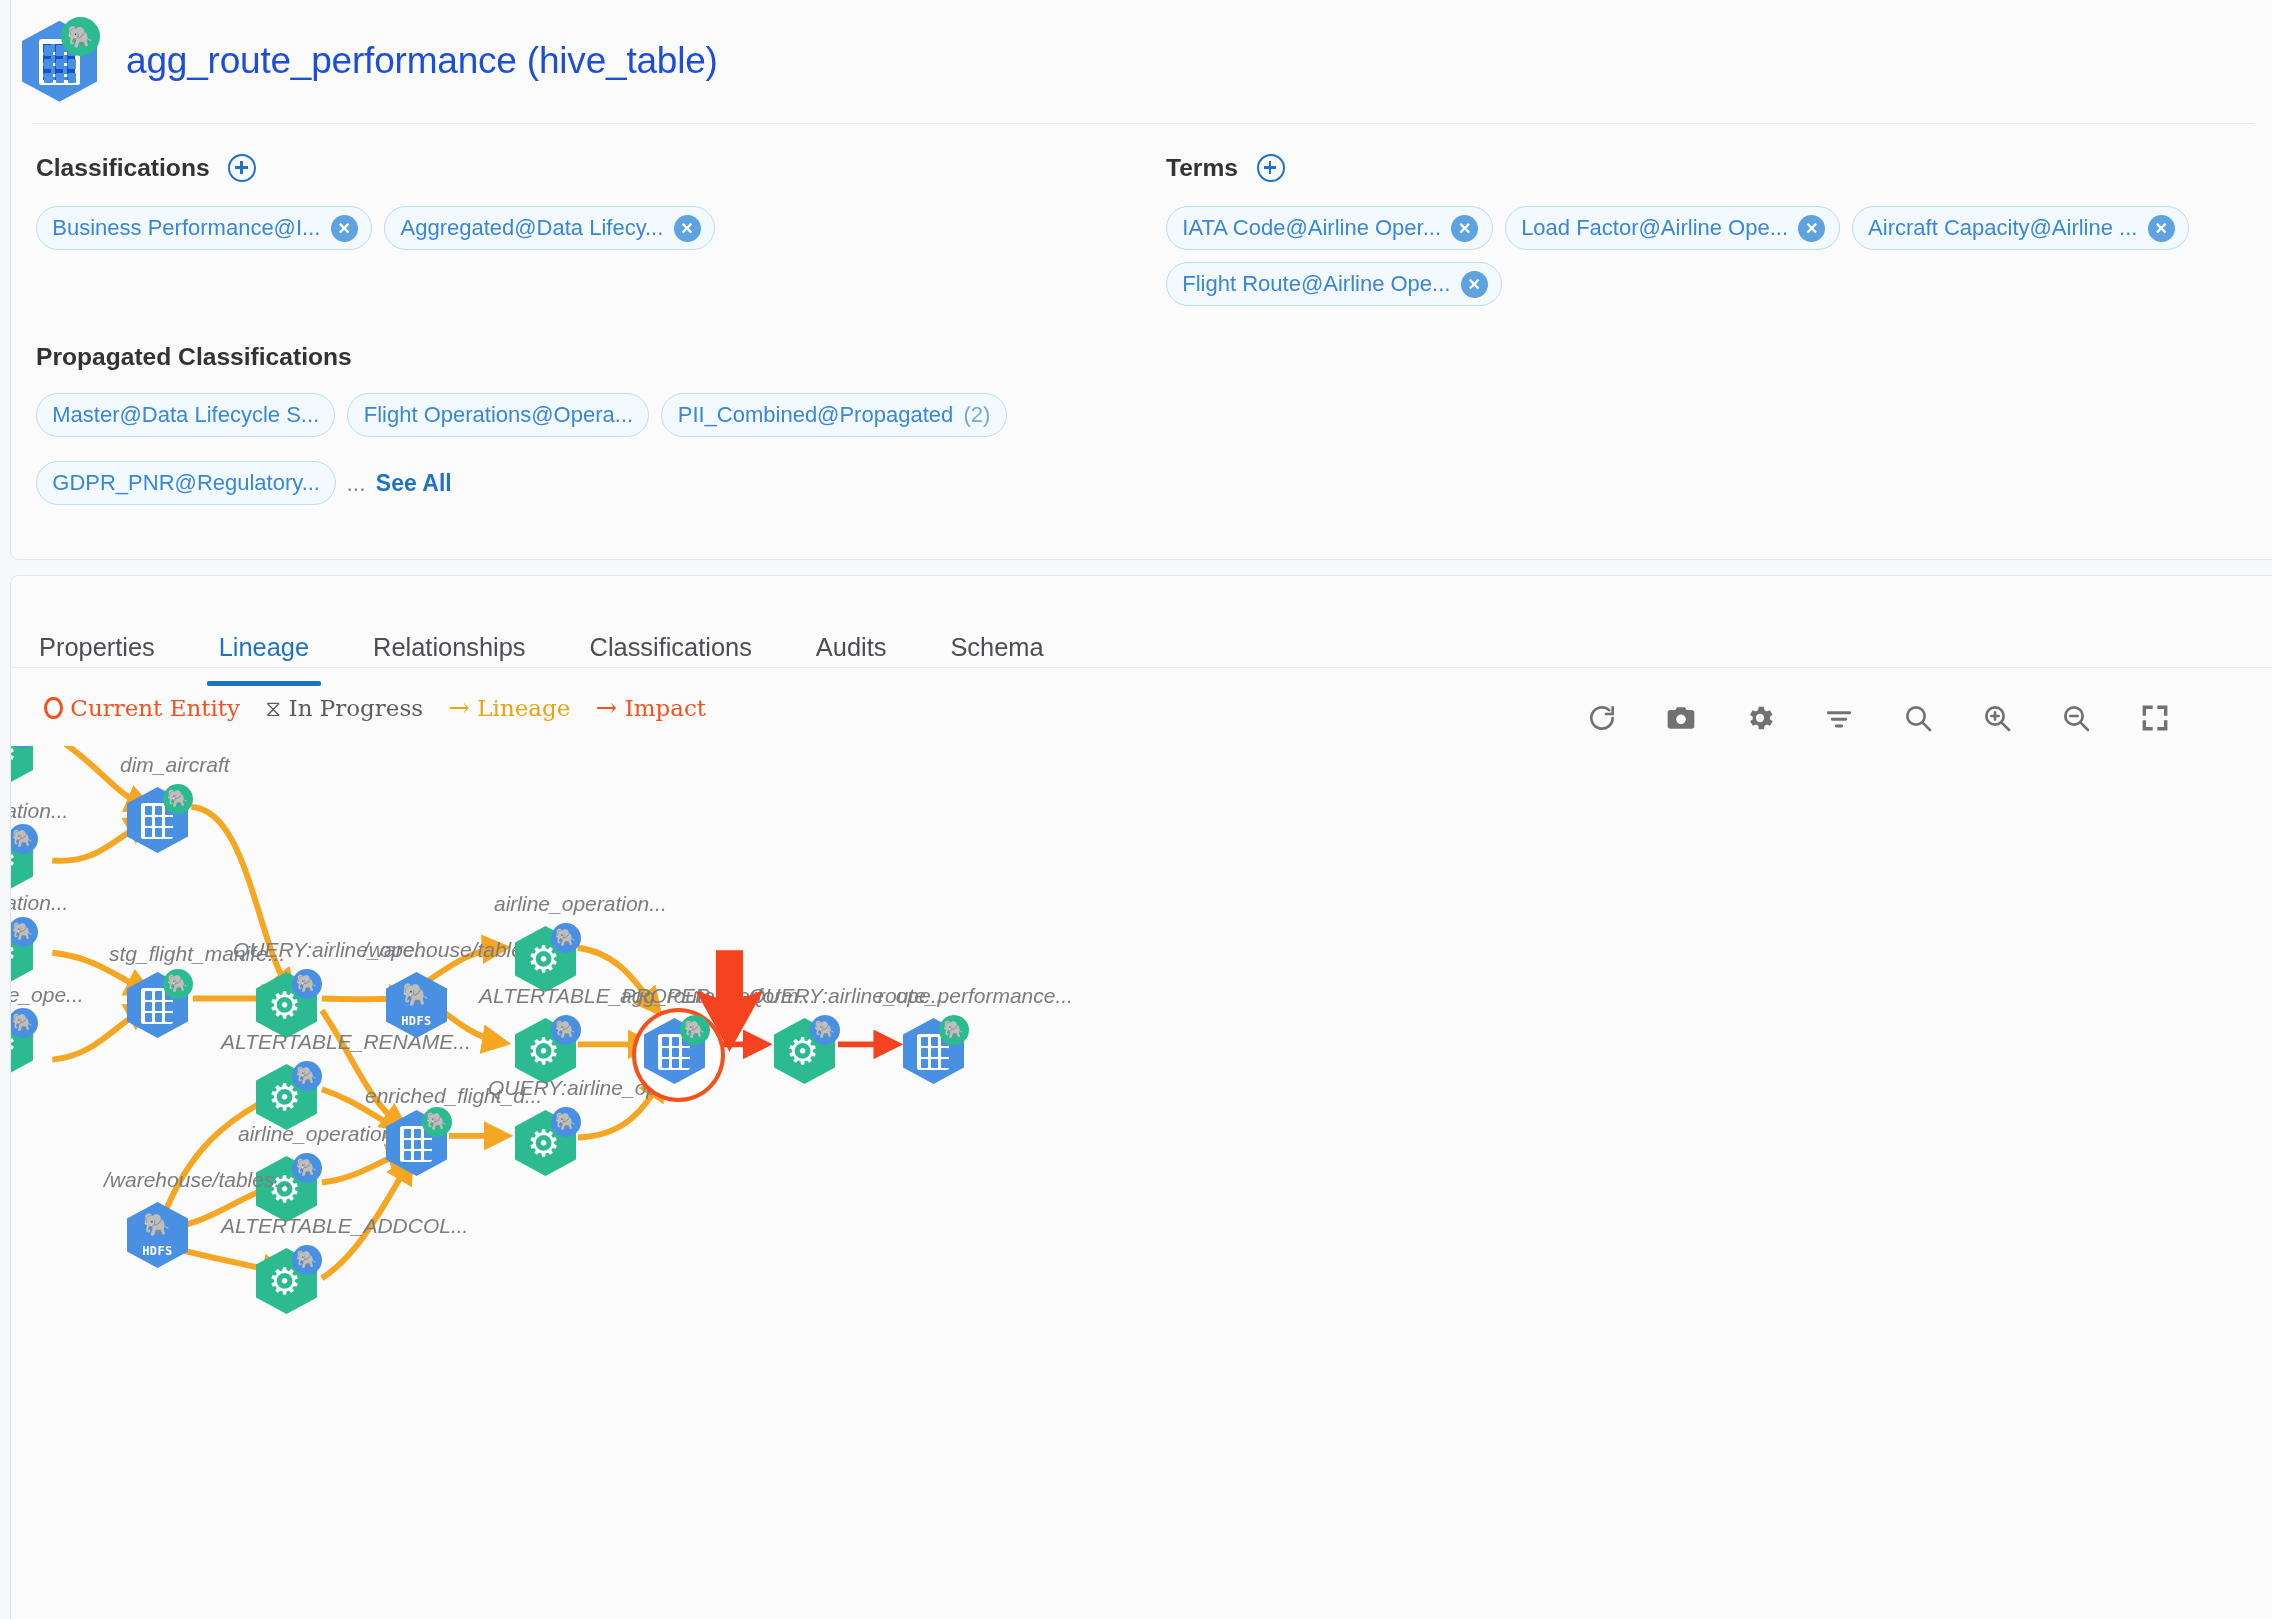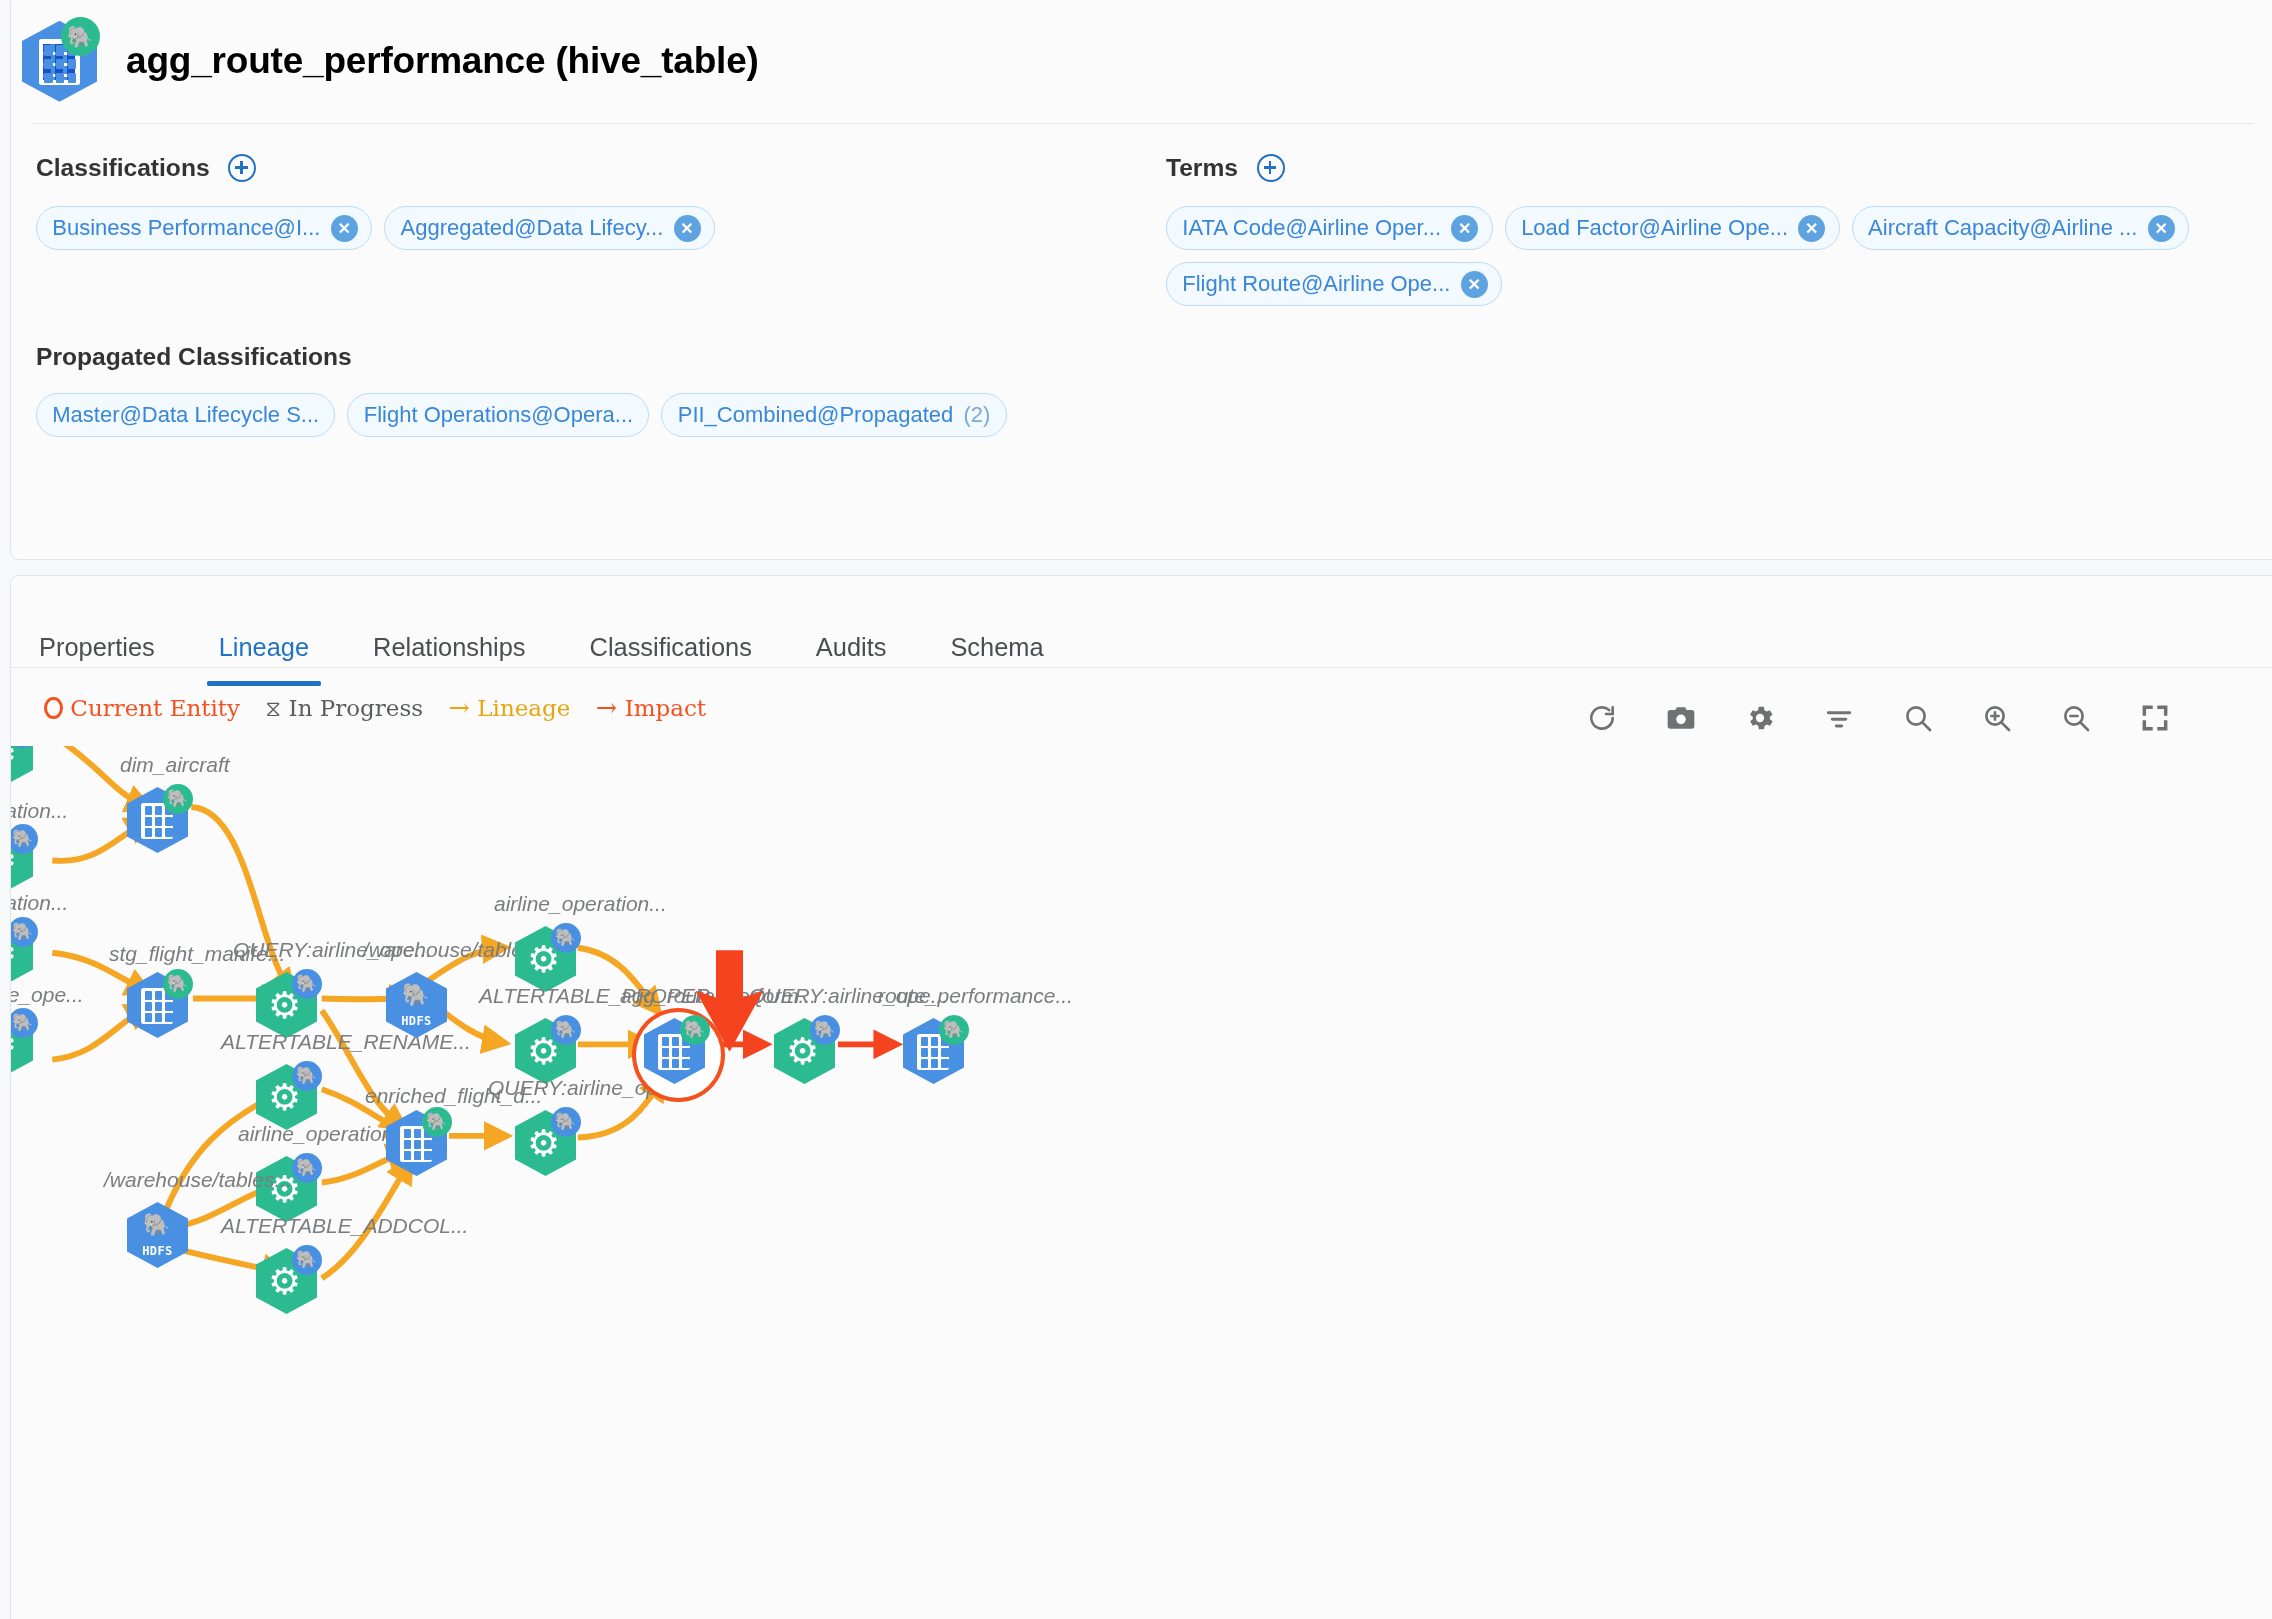--- a/index.html
+++ b/index.html
@@ -53,21 +53,21 @@
     gap: 3.4px 3.4px; }
   .tbl-cells i { display:block; background:#4a90e2; border-radius:0.8px; }
   .hive-badge {
     position: absolute; right: -3.4px; top: -3.4px;
     width: 39px; height: 39px; border-radius: 50%;
     background: #2cbb91;
     display: flex; align-items: center; justify-content: center;
     font-size: 21px; line-height: 1;
   }
   .entity-title {
-    font-size: 37px; font-weight: 700; color: #000000;
+    font-size: 37px; font-weight: 400; color: #1d4ed8;
     letter-spacing: -0.2px; white-space: nowrap;
   }
 
   .hdr-divider {
     position: absolute; left: 32px; top: 123px;
     width: 2222px; height: 0.8px; background: #e6e7e9;
   }
 
   
   .section-label {
@@ -316,20 +316,27 @@
         <span>Master@Data Lifecycle S...</span>
       </span>
       <span class="chip prop">
         <span>Flight Operations@Opera...</span>
       </span>
       <span class="chip prop">
         <span>PII_Combined@Propagated</span>
         <span class="count">(2)</span>
       </span>
       <span style="flex-basis:100%;height:0"></span>
+      <span class="see-all-row">
+        <span class="chip prop">
+          <span>GDPR_PNR@Regulatory...</span>
+        </span>
+        <span class="ellipsis-dots">...</span>
+        <span class="see-all">See All</span>
+      </span>
     </div>
   </div>
 
   <div class="lineage-card"></div>
 
   <div class="tabs" style="position:absolute;left:12px;top:577px;">
     <div class="tab">Properties</div>
     <div class="tab active">Lineage</div>
     <div class="tab">Relationships</div>
     <div class="tab">Classifications</div>

